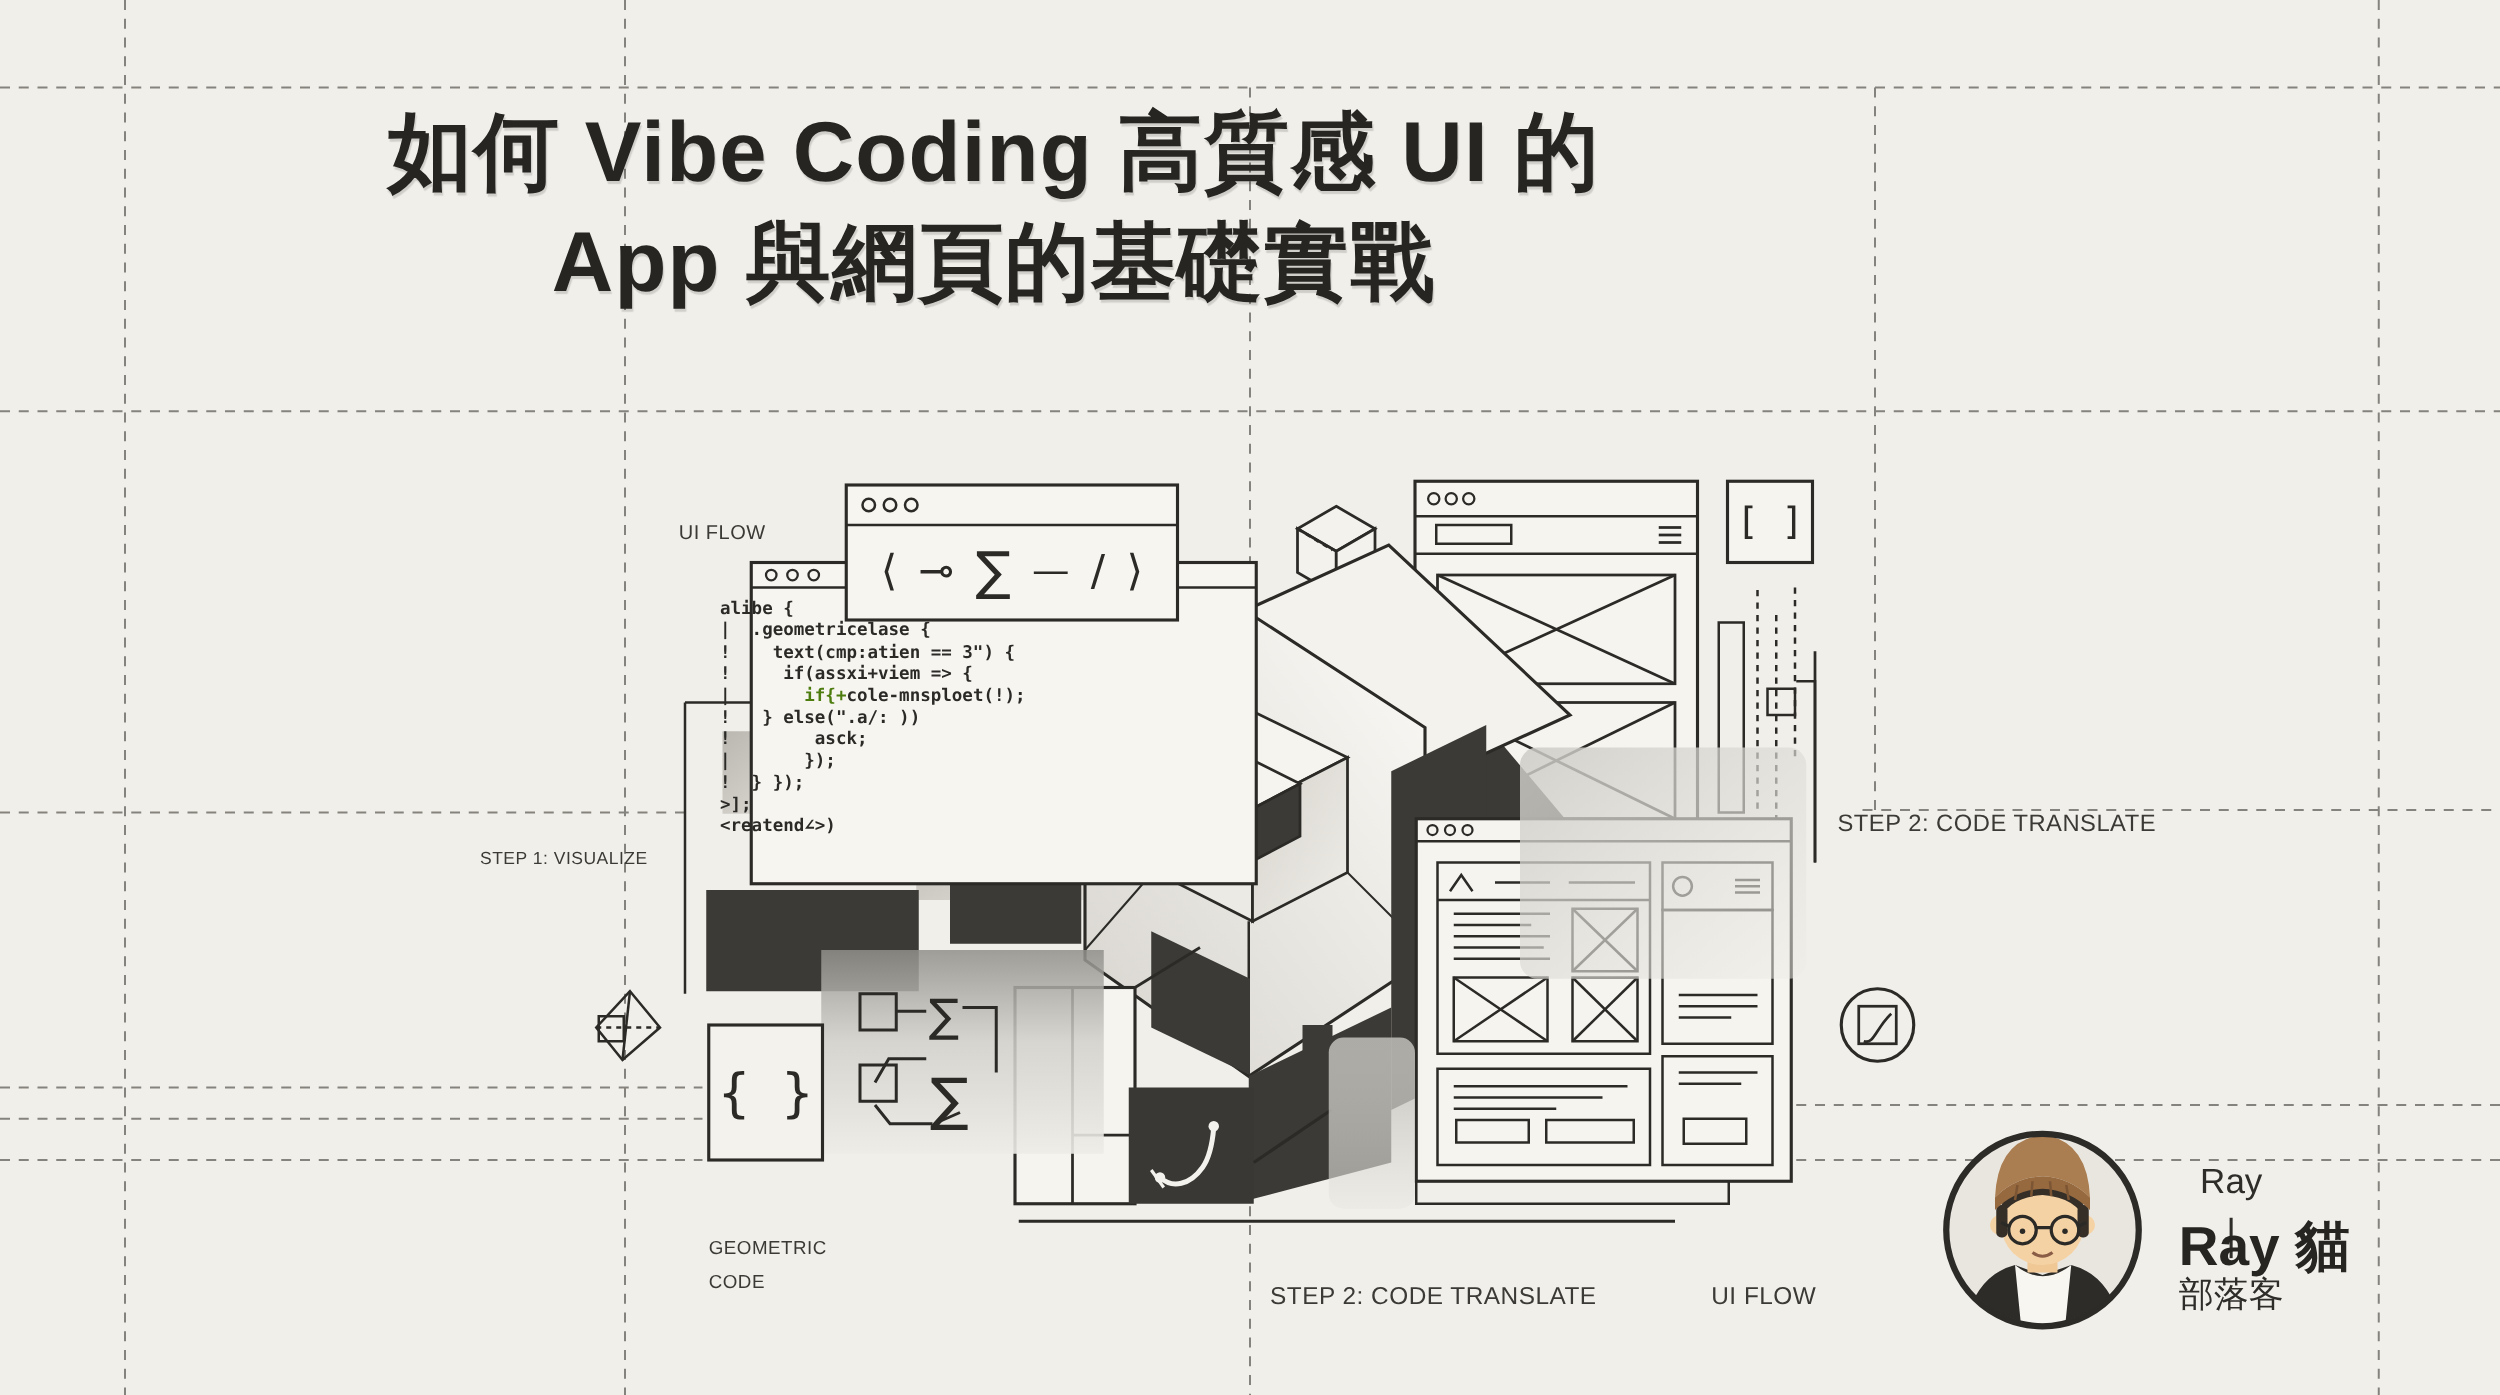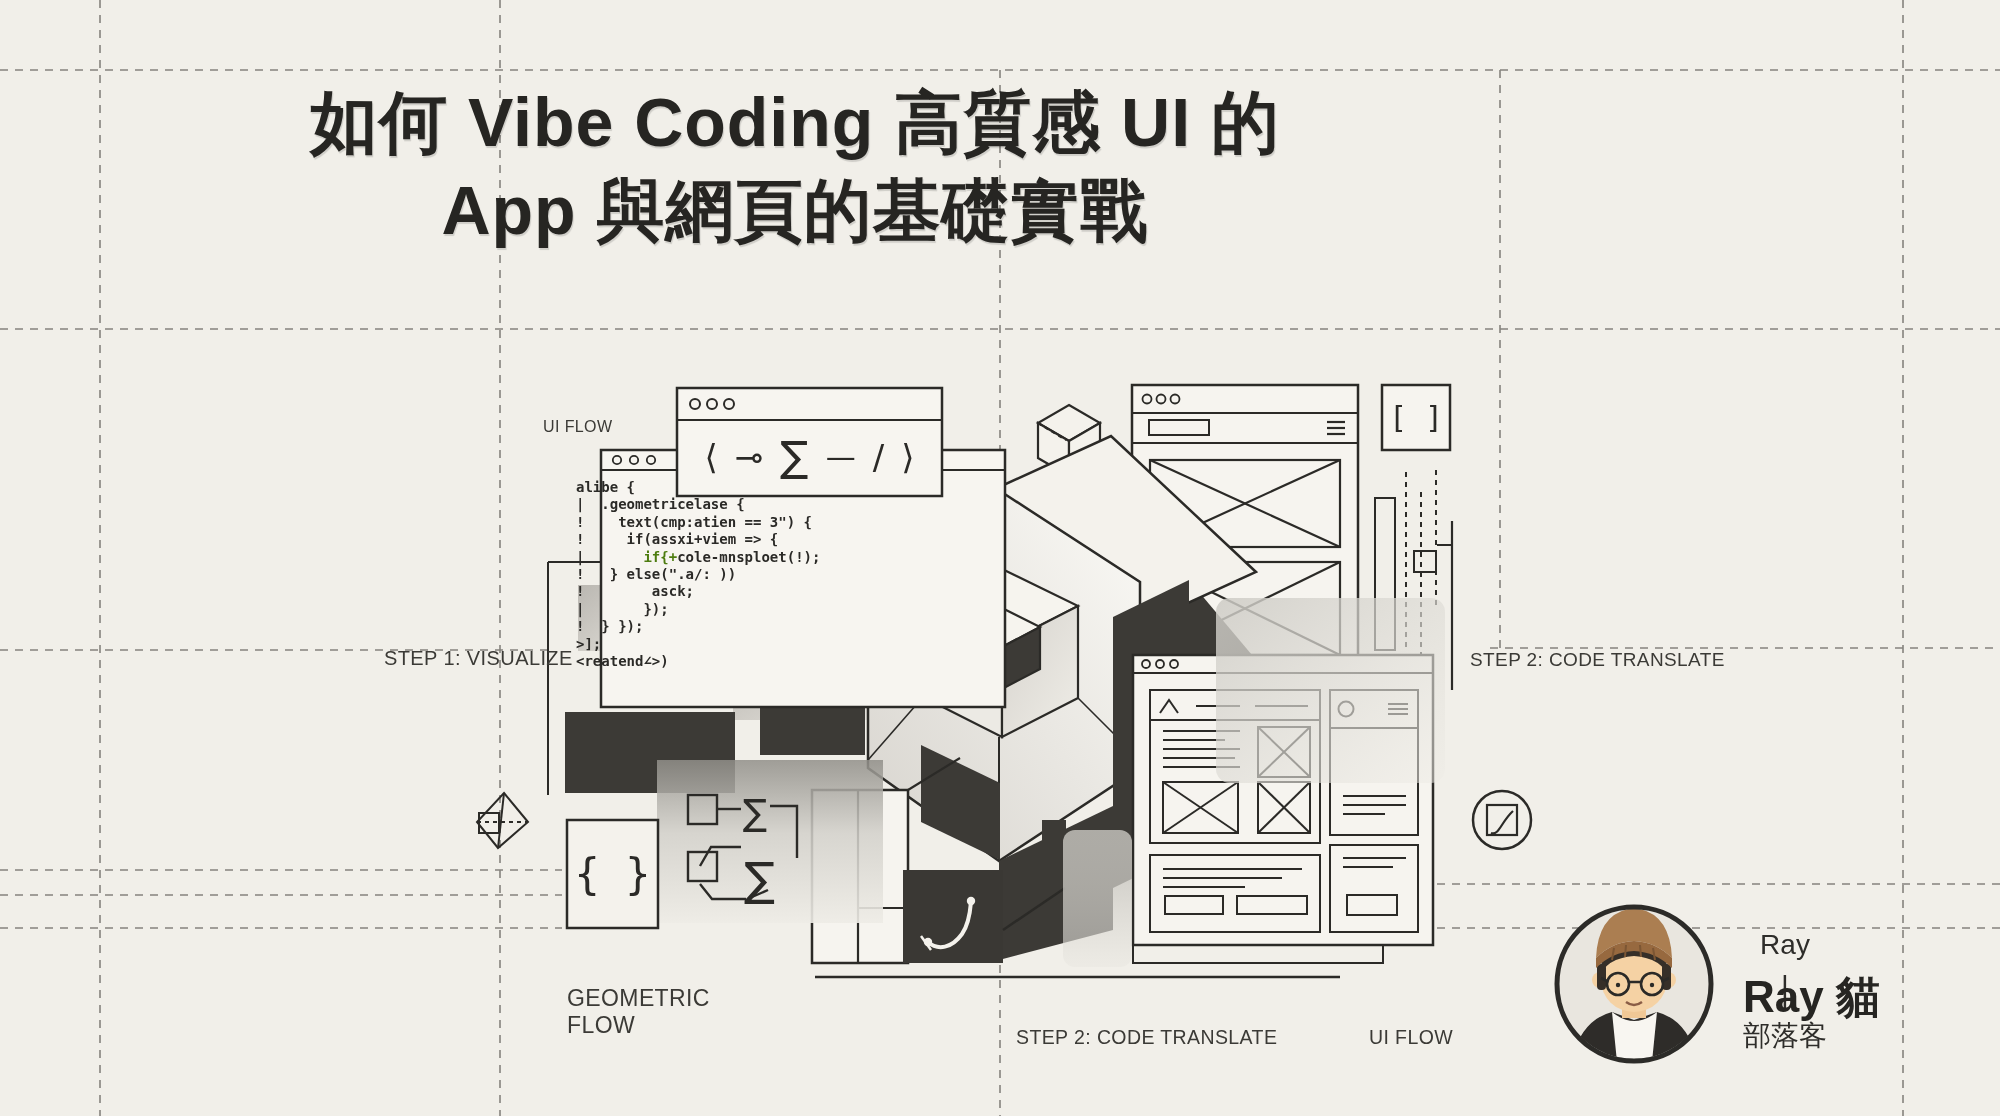--- a/index.html
+++ b/index.html
@@ -330,27 +330,27 @@
       <span style="font-size: 42px;">∑</span>
       <span style="font-size: 30px;">—</span>
       <span style="font-size: 34px;">/</span>
       <span style="font-size: 34px;">⟩</span>
     </div>
 
   <div class="glyphbox" style="left:567px;top:820px;width:91px;height:108px;font-size:42px;">{ }</div>
   <div class="glyphbox" style="left:1382px;top:385px;width:68px;height:65px;font-size:30px;">[ ]</div>
 
   <div class="lbl" style="left:543px;top:386px;font-size:16px;">UI FLOW</div>
-  <div class="lbl" style="left:384px;top:615px;font-size:20px;">STEP 1: VISUALIZE</div>
+  <div class="lbl" style="left:384px;top:646px;font-size:14px;">STEP 1: VISUALIZE</div>
   <div class="lbl" style="left:1470px;top:617px;font-size:19px;">STEP 2: CODE TRANSLATE</div>
   <div class="lbl" style="left:1016px;top:994px;font-size:19.5px;">STEP 2: CODE TRANSLATE</div>
   <div class="lbl" style="left:1369px;top:994px;font-size:19.5px;">UI FLOW</div>
-  <div class="lbl" style="left:567px;top:953px;font-size:23px;line-height:27px;">
+  <div class="lbl" style="left:567px;top:953px;font-size:15px;line-height:27px;">
     <div>GEOMETRIC</div>
-    <div>FLOW</div>
+    <div>CODE</div>
   </div>
 
   <div class="author-line">
     <span>Ray</span>
     <span class="sep">|</span>
     <span>部落客</span>
   </div>
   <div class="author-name">Ray 貓</div>
 
 </div>

